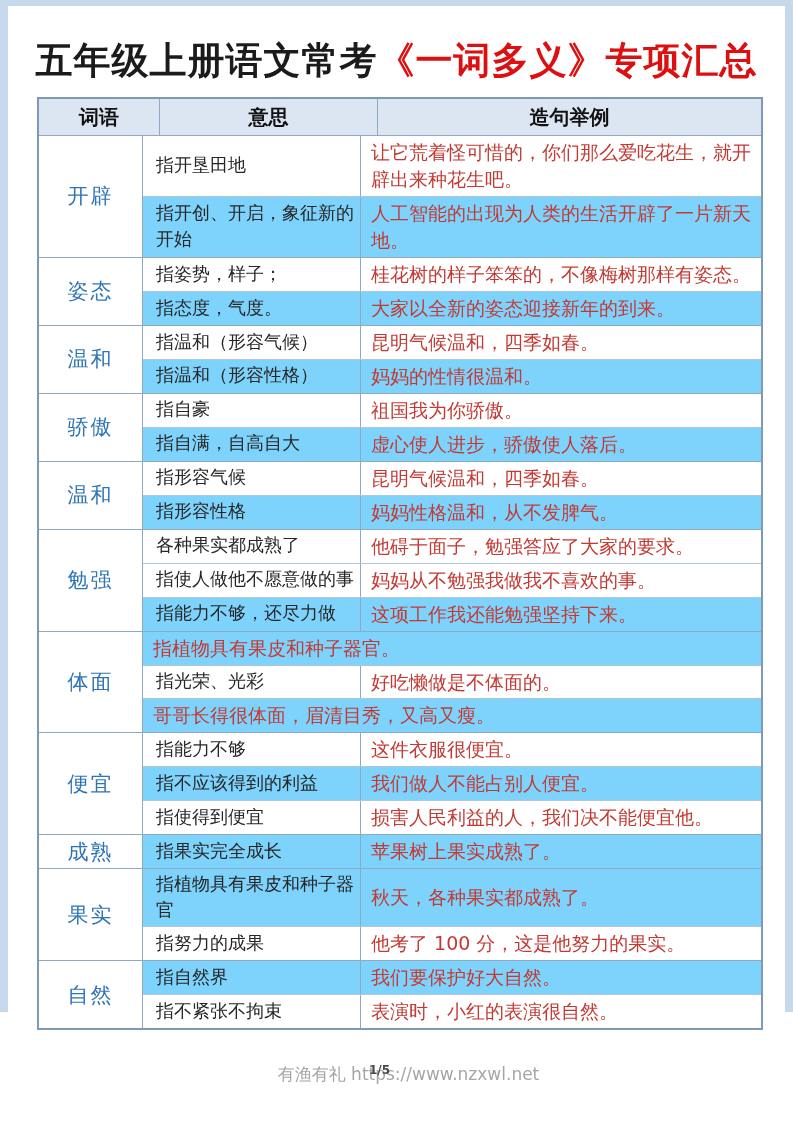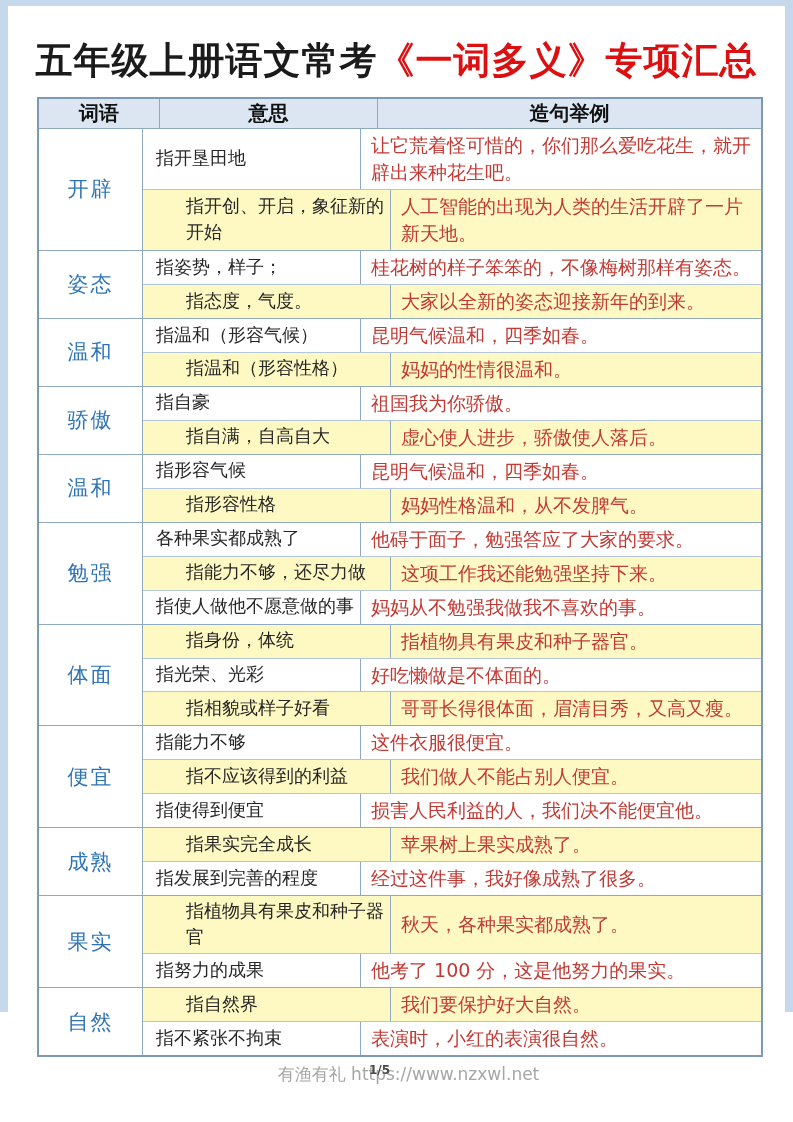--- a/index.html
+++ b/index.html
@@ -24,36 +24,36 @@
     position:absolute;left:37px;top:97px;width:726px;
     border:2px solid #7e99b4;box-sizing:border-box;
     background:#ffffff;
   }
   .thead{
     display:flex;background:#dce6f2;border-bottom:1px solid #8fa9c2;
     font-weight:bold;font-size:20px;color:#111;
   }
   .thead .cell{
     display:flex;align-items:center;justify-content:center;
-    height:29px;box-sizing:border-box;
+    height:36px;box-sizing:border-box;
   }
   .c1{width:121px;border-right:1px solid #8fa9c2;box-sizing:border-box;}
   .c2{width:218px;border-right:1px solid #8fa9c2;box-sizing:border-box;}
   .c3{flex:1;box-sizing:border-box;}
 
   .word-section{display:flex;}
   .word-section + .word-section{border-top:1px solid #8fa9c2;}
   .word-cell{
     width:104px;box-sizing:border-box;border-right:1px solid #8fa9c2;
     display:flex;align-items:center;justify-content:center;
     color:#2e74b5;font-size:21px;letter-spacing:2px;background:#ffffff;
   }
   .section-rows{flex:1;display:flex;flex-direction:column;}
   .sense-row{display:flex;background:#ffffff;}
-  .sense-row.alt{background:#fef9c3;padding-left:30px;}
+  .sense-row.alt{background:#7dd3fc;}
   .sense-row.sub{border-top:1px solid #b3c6d9;}
   .meaning-cell{
     width:218px;box-sizing:border-box;border-right:1px solid #8fa9c2;
     font-size:18px;color:#262626;line-height:1.42;
     padding:3px 6px 3px 13px;min-height:32px;
     display:flex;align-items:center;font-family:Liberation Serif, serif;
   }
   .example-cell{
     flex:1;box-sizing:border-box;
     font-size:19px;color:#c23a34;line-height:1.42;
@@ -163,45 +163,43 @@
   </div>
       <div class="word-section">
     <div class="word-cell">
       <span>勉强</span>
     </div>
     <div class="section-rows">
           <div class="sense-row">
     <div class="meaning-cell">各种果实都成熟了</div>
     <div class="example-cell">他碍于面子，勉强答应了大家的要求。</div>
   </div>
+          <div class="sense-row sub">
+    <div class="meaning-cell">指使人做他不愿意做的事</div>
+    <div class="example-cell">妈妈从不勉强我做我不喜欢的事。</div>
+  </div>
           <div class="sense-row alt sub">
     <div class="meaning-cell">指能力不够，还尽力做</div>
     <div class="example-cell">这项工作我还能勉强坚持下来。</div>
   </div>
-          <div class="sense-row sub">
-    <div class="meaning-cell">指使人做他不愿意做的事</div>
-    <div class="example-cell">妈妈从不勉强我做我不喜欢的事。</div>
-  </div>
         </div>
   </div>
       <div class="word-section">
     <div class="word-cell">
       <span>体面</span>
     </div>
     <div class="section-rows">
           <div class="sense-row alt">
-    <div class="meaning-cell">指身份，体统</div>
     <div class="example-cell">指植物具有果皮和种子器官。</div>
   </div>
           <div class="sense-row sub">
     <div class="meaning-cell">指光荣、光彩</div>
     <div class="example-cell">好吃懒做是不体面的。</div>
   </div>
           <div class="sense-row alt sub">
-    <div class="meaning-cell">指相貌或样子好看</div>
     <div class="example-cell">哥哥长得很体面，眉清目秀，又高又瘦。</div>
   </div>
         </div>
   </div>
       <div class="word-section">
     <div class="word-cell">
       <span>便宜</span>
     </div>
     <div class="section-rows">
           <div class="sense-row">
@@ -220,24 +218,20 @@
   </div>
       <div class="word-section">
     <div class="word-cell">
       <span>成熟</span>
     </div>
     <div class="section-rows">
           <div class="sense-row alt">
     <div class="meaning-cell">指果实完全成长</div>
     <div class="example-cell">苹果树上果实成熟了。</div>
   </div>
-          <div class="sense-row sub">
-    <div class="meaning-cell">指发展到完善的程度</div>
-    <div class="example-cell">经过这件事，我好像成熟了很多。</div>
-  </div>
         </div>
   </div>
       <div class="word-section">
     <div class="word-cell">
       <span>果实</span>
     </div>
     <div class="section-rows">
           <div class="sense-row alt">
     <div class="meaning-cell">指植物具有果皮和种子器官</div>
     <div class="example-cell">秋天，各种果实都成熟了。</div>

